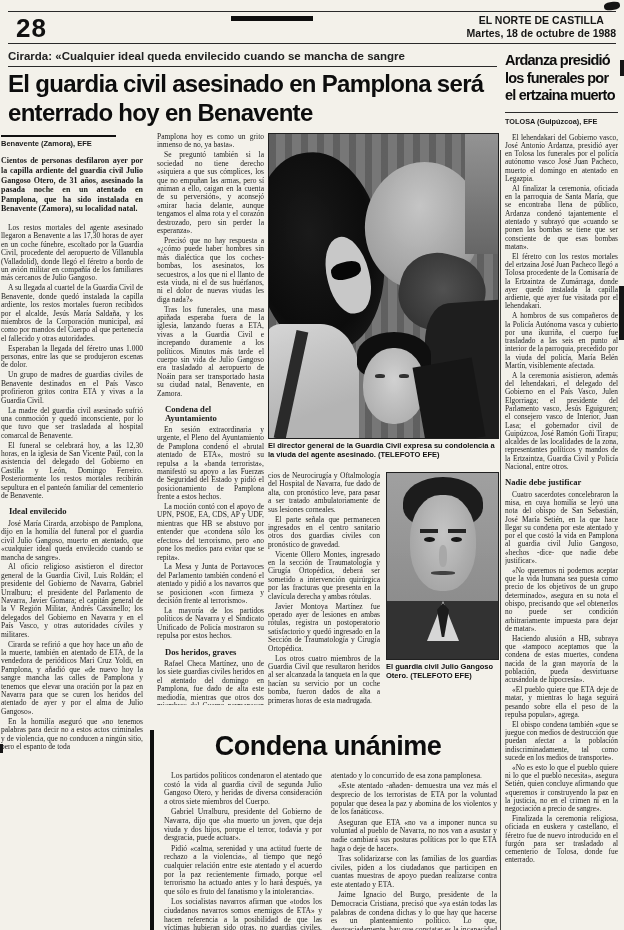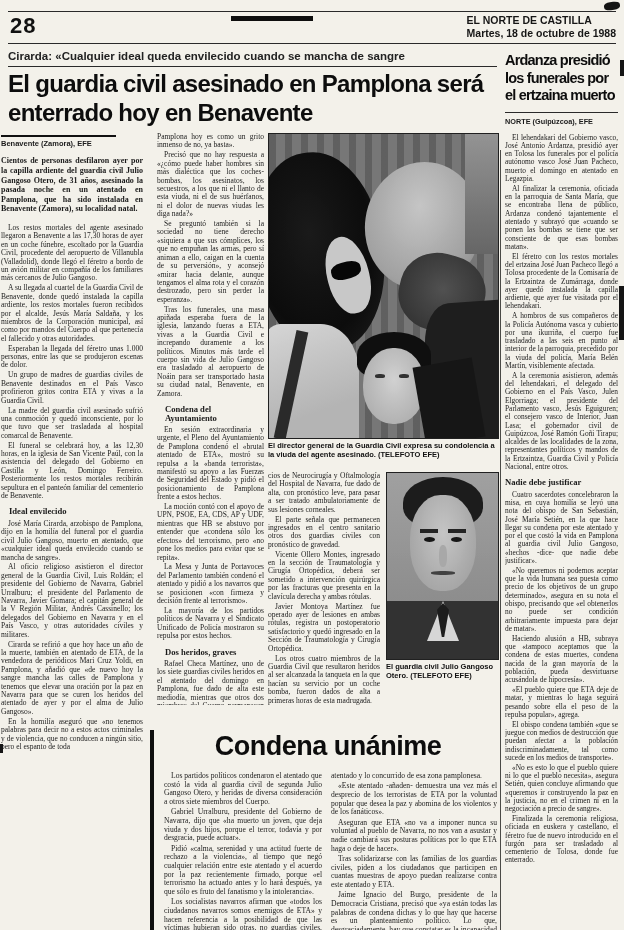--- a/index.html
+++ b/index.html
@@ -1,24 +1,24 @@
 <!DOCTYPE html>
 <html><head>
 <meta charset="utf-8">
 <style>
   html,body{margin:0;padding:0;background:#d8d5cf;}
   .page{position:relative;width:624px;height:930px;background:#f3f1ea;overflow:hidden;
         font-family:"Liberation Serif",serif;color:#1b1b1b;}
   .rule{position:absolute;background:#2a2a2a;height:1px;}
-  .page-number{position:absolute;left:10px;top:13px;font-family:"Liberation Sans",sans-serif;
-        font-weight:bold;font-size:22px;letter-spacing:1px;color:#111;}
+  .page-number{position:absolute;left:16px;top:13px;font-family:"Liberation Sans",sans-serif;
+        font-weight:bold;font-size:26px;letter-spacing:1px;color:#111;}
   .section-bar{position:absolute;left:231px;top:16px;width:82px;height:5px;background:#0e0e0e;}
   .section-name{position:absolute;left:196px;top:23px;width:152px;text-align:center;
         font-family:"Liberation Serif",serif;font-weight:bold;font-size:15px;letter-spacing:2px;color:#141414;}
-  .masthead{position:absolute;right:8px;top:14px;text-align:left;font-family:"Liberation Sans",sans-serif;
+  .masthead{position:absolute;right:8px;top:14px;text-align:center;font-family:"Liberation Sans",sans-serif;
         font-weight:bold;font-size:10.5px;line-height:13px;color:#161616;}
   .kicker{position:absolute;left:8px;top:50px;width:470px;font-family:"Liberation Sans",sans-serif;
         font-weight:bold;font-size:11.5px;color:#222;}
   .headline{position:absolute;left:8px;top:69px;width:489px;margin:0;
         font-family:"Liberation Sans",sans-serif;font-weight:bold;font-size:24px;line-height:29px;
         letter-spacing:-0.7px;color:#0d0d0d;}
   .col{position:absolute;overflow:hidden;text-align:justify;font-size:7.5px;line-height:8.4px;}
   .col p{margin:0 0 1.5px 0;text-indent:7px;}
   .col p.cont{text-indent:0;}
   .col p.lead{font-weight:bold;font-size:8px;line-height:9.6px;text-indent:0;margin:0 0 10px 0;}
@@ -75,22 +75,22 @@
         <p>José María Cirarda, arzobispo de Pamplona, dijo en la homilía del funeral por el guardia civil Julio Gangoso, muerto en atentado, que «cualquier ideal queda envilecido cuando se mancha de sangre».</p>
         <p>Al oficio religioso asistieron el director general de la Guardia Civil, Luis Roldán; el presidente del Gobierno de Navarra, Gabriel Urralburu; el presidente del Parlamento de Navarra, Javier Gomara; el capitán general de la V Región Militar, Andrés Cassinello; los delegados del Gobierno en Navarra y en el País Vasco, y otras autoridades civiles y militares.</p>
         <p>Cirarda se refirió a que hoy hace un año de la muerte, también en atentado de ETA, de la vendedora de periódicos Mari Cruz Yoldi, en Pamplona, y añadió que «de nuevo hoy la sangre mancha las calles de Pamplona y tenemos que elevar una oración por la paz en Navarra para que se curen los heridos del atentado de ayer y por el alma de Julio Gangoso».</p>
         <p>En la homilía aseguró que «no tenemos palabras para decir no a estos actos criminales y de violencia, que no conducen a ningún sitio, pero el espanto de toda</p>
       </div>
   </div>
 
   <div class="col" style="left:157px;top:133px;width:107px;height:572px;">
     <div>
         <p class="cont">Pamplona hoy es como un grito inmenso de no, ya basta».</p>
+        <p>Se preguntó también si la sociedad no tiene derecho «siquiera a que sus cómplices, los que no empuñan las armas, pero sí animan a ello, caigan en la cuenta de su perversión», y aconsejó «mirar hacia delante, aunque tengamos el alma rota y el corazón destrozado, pero sin perder la esperanza».</p>
         <p>Precisó que no hay respuesta a «¿cómo puede haber hombres sin más dialéctica que los coches-bombas, los asesinatos, los secuestros, a los que ni el llanto de esta viuda, ni el de sus huérfanos, ni el dolor de nuevas viudas les diga nada?»</p>
-        <p>Se preguntó también si la sociedad no tiene derecho «siquiera a que sus cómplices, los que no empuñan las armas, pero sí animan a ello, caigan en la cuenta de su perversión», y aconsejó «mirar hacia delante, aunque tengamos el alma rota y el corazón destrozado, pero sin perder la esperanza».</p>
         <p>Tras los funerales, una masa apiñada esperaba fuera de la iglesia, lanzando fueras a ETA, vivas a la Guardia Civil e increpando duramente a los políticos. Minutos más tarde el cuerpo sin vida de Julio Gangoso era trasladado al aeropuerto de Noáin para ser transportado hasta su ciudad natal, Benavente, en Zamora.</p>
         <p class="subhead">Condena del Ayuntamiento</p>
         <p>En sesión extraordinaria y urgente, el Pleno del Ayuntamiento de Pamplona condenó el «brutal atentado de ETA», mostró su repulsa a la «banda terrorista», manifestó su apoyo a las Fuerzas de Seguridad del Estado y pidió el posicionamiento de Pamplona frente a estos hechos.</p>
         <p>La moción contó con el apoyo de UPN, PSOE, EA, CDS, AP y UDF, mientras que HB se abstuvo por entender que «condena sólo los efectos» del terrorismo, pero «no pone los medios para evitar que se repita».</p>
         <p>La Mesa y Junta de Portavoces del Parlamento también condenó el atentado y pidió a los navarros que se posicionen «con firmeza y decisión frente al terrorismo».</p>
         <p>La mayoría de los partidos políticos de Navarra y el Sindicato Unificado de Policía mostraron su repulsa por estos hechos.</p>
         <p class="subhead">Dos heridos, graves</p>
         <p>Rafael Checa Martínez, uno de los siete guardias civiles heridos en el atentado del domingo en Pamplona, fue dado de alta este mediodía, mientras que otros dos miembros del Cuerpo permanecen ingresados en estado grave.</p>
       </div>
   </div>
@@ -157,21 +157,21 @@
         <p>Tras solidarizarse con las familias de los guardias civiles, piden a los ciudadanos que participen en cuantas muestras de apoyo puedan realizarse contra este atentado y ETA.</p>
         <p>Jaime Ignacio del Burgo, presidente de la Democracia Cristiana, precisó que «ya están todas las palabras de condena dichas y lo que hay que hacerse es un planteamiento político. Lo que, desgraciadamente, hay que constatar es la incapacidad del Gobierno y la ineficacia de la lucha frente al terrorismo».</p>
       </div>
   </div>
 
   <div class="vdivider"></div>
 
   <div class="side">
     <h2 class="side-headline">Ardanza presidió los funerales por el ertzaina muerto</h2>
     <div class="side-rule"></div>
-    <div class="side-dateline">NORTE (Guipúzcoa), EFE</div>
+    <div class="side-dateline">TOLOSA (Guipúzcoa), EFE</div>
     <div class="side-body">
         <p>El lehendakari del Gobierno vasco, José Antonio Ardanza, presidió ayer en Tolosa los funerales por el policía autónomo vasco José Juan Pacheco, muerto el domingo en atentado en Legazpia.</p>
         <p>Al finalizar la ceremonia, oficiada en la parroquia de Santa María, que se encontraba llena de público, Ardanza condenó tajantemente el atentado y subrayó que «cuando se ponen las bombas se tiene que ser consciente de que esas bombas matan».</p>
         <p>El féretro con los restos mortales del ertzaina José Juan Pacheco llegó a Tolosa procedente de la Comisaría de la Ertzaintza de Zumárraga, donde ayer quedó instalada la capilla ardiente, que ayer fue visitada por el lehendakari.</p>
         <p>A hombros de sus compañeros de la Policía Autónoma vasca y cubierto por una ikurriña, el cuerpo fue trasladado a las seis en punto al interior de la parroquia, precedido por la viuda del policía, María Belén Martín, visiblemente afectada.</p>
         <p>A la ceremonia asistieron, además del lehendakari, el delegado del Gobierno en el País Vasco, Julen Elgorriaga; el presidente del Parlamento vasco, Jesús Eguiguren; el consejero vasco de Interior, Juan Lasa; el gobernador civil de Guipúzcoa, José Ramón Goñi Tirapu; alcaldes de las localidades de la zona, representantes políticos y mandos de la Ertzaintza, Guardia Civil y Policía Nacional, entre otros.</p>
         <p class="subhead">Nadie debe justificar</p>
         <p>Cuatro sacerdotes concelebraron la misa, en cuya homilía se leyó una nota del obispo de San Sebastián, José María Setién, en la que hace llegar su condena por este atentado y por el que costó la vida en Pamplona al guardia civil Julio Gangoso, «hechos -dice- que nadie debe justificar».</p>
         <p>«No queremos ni podemos aceptar que la vida humana sea puesta como precio de los objetivos de un grupo determinado», asegura en su nota el obispo, precisando que «el obtenerlos no puede ser condición arbitrariamente impuesta para dejar de matar».</p>
         <p>Haciendo alusión a HB, subraya que «tampoco aceptamos que la condena de estas muertes, condena nacida de la gran mayoría de la población, pueda desvirtuarse acusándola de hipocresía».</p>

